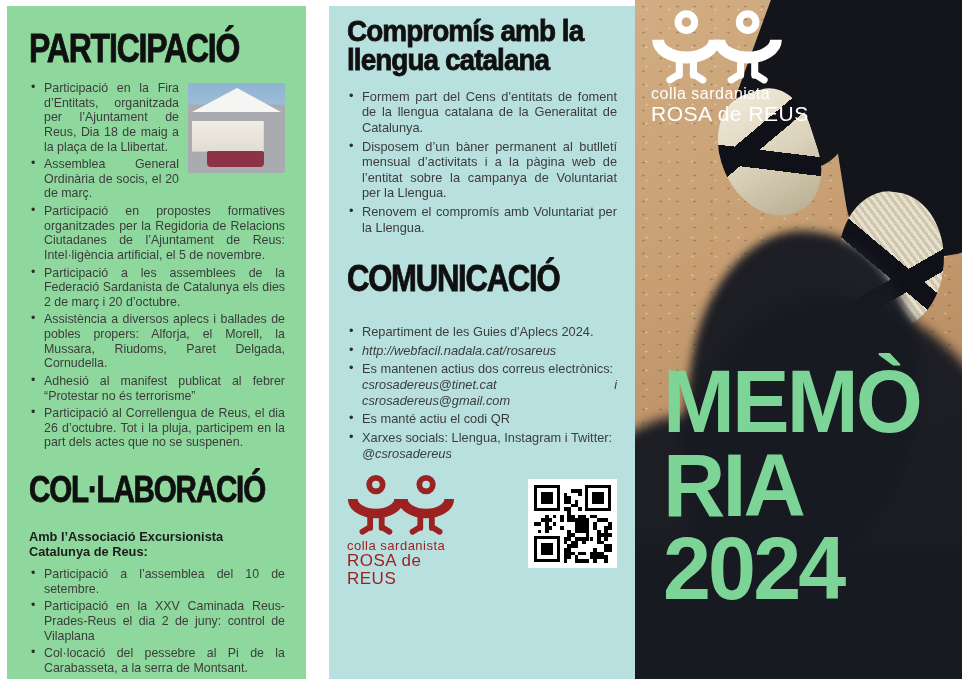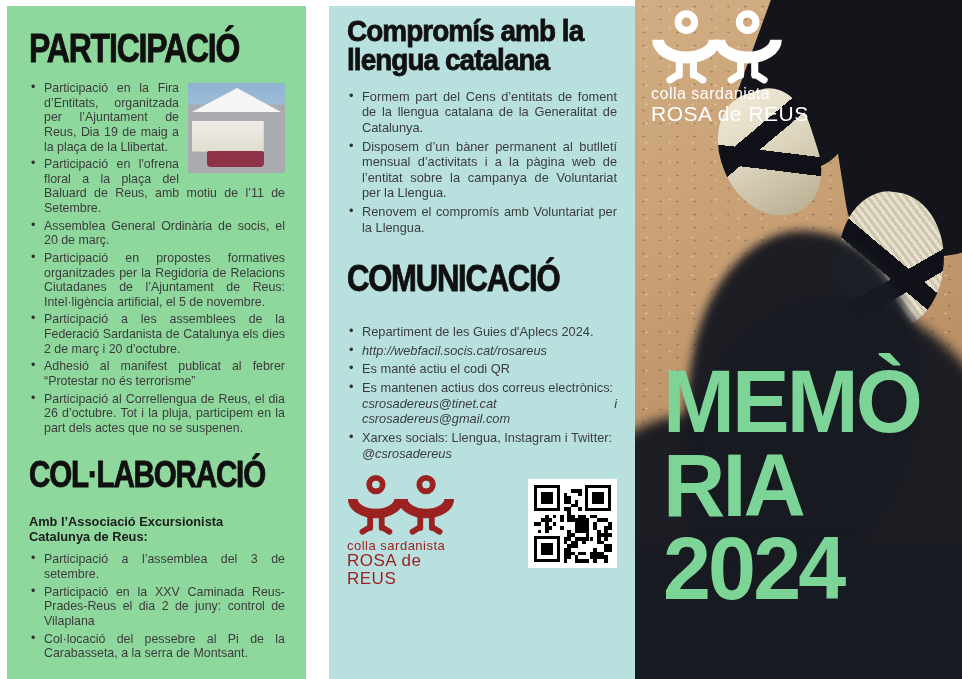--- a/index.html
+++ b/index.html
@@ -113,33 +113,33 @@
       <path d="M24,41 L24,57 M24,56 L16,61 M36,41 L36,57 M36,56 L44,61" stroke-width="6" stroke-linecap="round"></path>
     </g>
   </defs>
 </svg>
 
 <section class="panel" id="left-panel">
   <h1 class="h-black title-xl">PARTICIPACIÓ</h1>
 
   <div class="photo photo-fira"></div>
   <ul class="blist">
-    <li>Participació en la Fira d’Entitats, organitzada per l’Ajuntament de Reus, Dia 19 de maig a la plaça de la Llibertat.</li>
-    <li>Participació en l'ofrena floral a la plaça del Baluard de Reus, amb motiu de l’11 de Setembre.</li>
+    <li>Participació en la Fira d’Entitats, organitzada per l’Ajuntament de Reus, Dia 18 de maig a la plaça de la Llibertat.</li>
     <li>Assemblea General Ordinària de socis, el 20 de març.</li>
     <li><span>Participació en propostes formatives organitzades per la Regidoria de Relacions Ciutadanes de l’Ajuntament de Reus: </span><span class="ital">Intel·ligència artificial</span><span>, el 5 de novembre.</span></li>
     <li>Participació a les assemblees de la Federació Sardanista de Catalunya els dies 2 de març i 20 d’octubre.</li>
+    <li>Assistència a diversos aplecs i ballades de pobles propers: Alforja, el Morell, la Mussara, Riudoms, Paret Delgada, Cornudella.</li>
     <li>Adhesió al manifest publicat al febrer “Protestar no és terrorisme”</li>
     <li>Participació al Correllengua de Reus, el dia 26 d’octubre. Tot i la pluja, participem en la part dels actes que no se suspenen.</li>
   </ul>
 
   <h1 class="h-black title-l">COL·LABORACIÓ</h1>
   <div class="subhead">Amb l’Associació Excursionista Catalunya de Reus:</div>
   <ul class="blist">
-    <li>Participació a l’assemblea del 3 de setembre.</li>
+    <li>Participació a l’assemblea del 10 de setembre.</li>
     <li>Participació en la XXV Caminada Reus-Prades-Reus el dia 2 de juny: control de Vilaplana</li>
     <li>Col·locació del pessebre al Pi de la Carabasseta, a la serra de Montsant.</li>
   </ul>
   
   
   
 </section>
 
 <section class="panel" id="middle-panel">
   <h2 class="h-black title-m">
@@ -148,23 +148,23 @@
   </h2>
   <ul class="blist">
     <li>Formem part del Cens d’entitats de foment de la llengua catalana de la Generalitat de Catalunya.</li>
     <li>Disposem d’un bàner permanent al butlletí mensual d’activitats i a la pàgina web de l’entitat sobre la campanya de Voluntariat per la Llengua.</li>
     <li>Renovem el compromís amb Voluntariat per la Llengua.</li>
   </ul>
 
   <h1 class="h-black title-com">COMUNICACIÓ</h1>
   <ul class="blist">
     <li><span>Repartiment de les Guies d'Aplecs 2024.</span></li>
-    <li><span class="sub-ital">http://webfacil.socis.cat/rosareus</span></li>
+    <li><span class="sub-ital">http://webfacil.nadala.cat/rosareus</span></li>
+    <li><span>Es mantenen actius dos correus electrònics:</span><span class="sub-ital">csrosadereus@tinet.cat i csrosadereus@gmail.com</span></li>
     <li><span>Es manté actiu el codi QR</span></li>
-    <li><span>Es mantenen actius dos correus electrònics:</span><span class="sub-ital">csrosadereus@tinet.cat i csrosadereus@gmail.com</span></li>
     <li><span>Xarxes socials: Llengua, Instagram i Twitter:</span><span class="sub-ital">@csrosadereus</span></li>
   </ul>
 
   <div class="logo-row">
     <div class="logo-block">
       <svg viewBox="0 0 112 66">
         <use href="#dancer"></use>
           <use href="#dancer" transform="translate(52,0)"></use>
       </svg>
       <div class="logo-name">colla sardanista</div>

